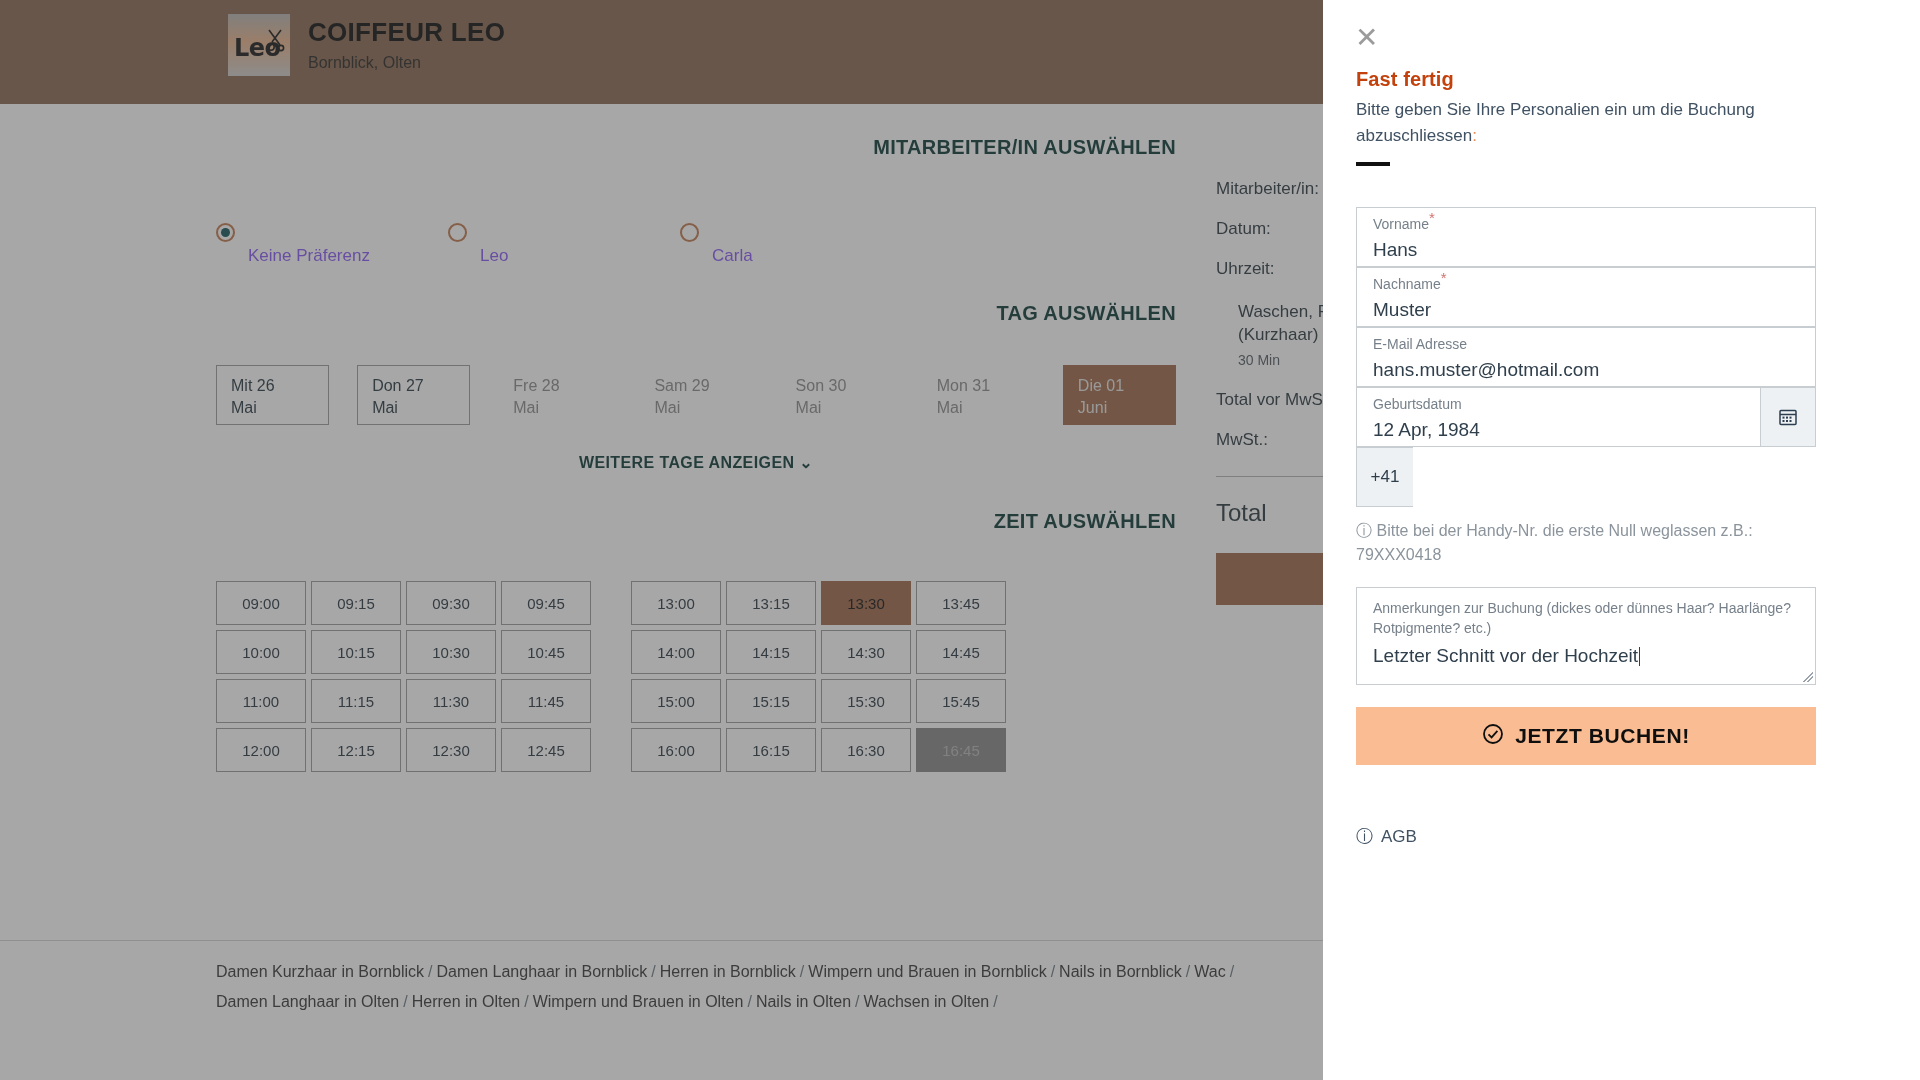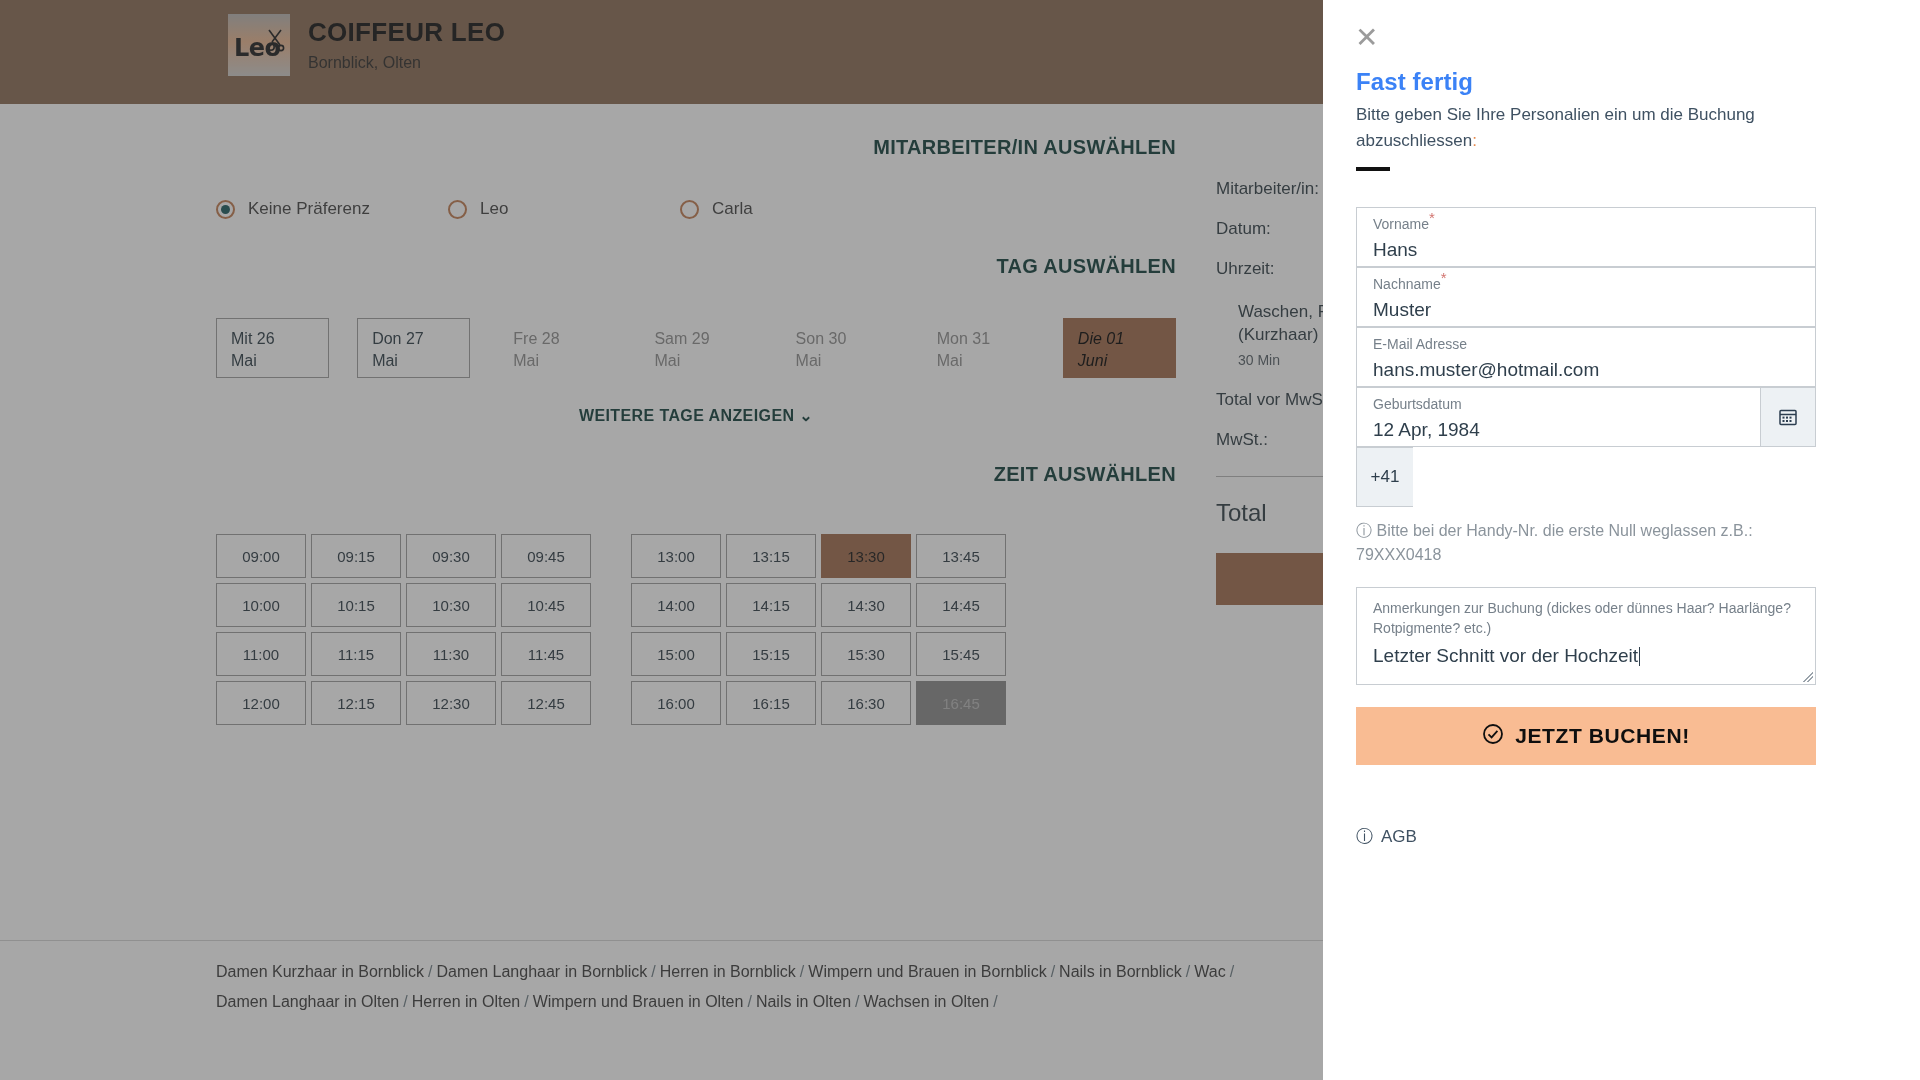--- a/index.html
+++ b/index.html
@@ -52,30 +52,30 @@
   .staff-row { display: flex; margin-top: 40px; }
   .staff-opt { display: flex; align-items: center; width: 232px; }
   .radio {
     width: 19px; height: 19px; border-radius: 50%;
     border: 2px solid #c07a4e; margin-right: 13px; position: relative; flex: none;
   }
   .radio.on::after {
     content: ""; position: absolute; left: 3px; top: 3px;
     width: 9px; height: 9px; border-radius: 50%; background: #17575b;
   }
-  .staff-lbl { font-size: 17px; color: #404040; }
+  .staff-lbl { font-size: 17px; color: #8b5cf6; margin-top: 47px; }
 
   
   .days-row { display: flex; gap: 28px; margin-top: 40px; }
   .day {
     width: 124px; height: 60px; border: 1px solid #9e9e9e;
     padding: 9px 14px 0 14px; font-size: 16px; color: #2b3b45; line-height: 1.35;
   }
   .day.dim { border-color: transparent; color: #8d8d8d; }
-  .day.sel { background: #a06a4a; border-color: #a06a4a; color: #000000; font-style: italic; }
+  .day.sel { background: #a06a4a; border-color: #a06a4a; color: #e5e5e5; }
   .more-days {
     text-align: center; margin-top: 28px; font-size: 16px; font-weight: bold;
     color: #0d3b38; letter-spacing: 0.4px;
   }
 
   
   .time-wrap { display: flex; gap: 40px; margin-top: 48px; }
   .time-grid { display: grid; grid-template-columns: repeat(4, 90px); gap: 5px; }
   .slot {
     height: 44px; border: 1px solid #9c9c9c; display: flex;
@@ -112,21 +112,21 @@
   
   #modal {
     position: absolute; right: 0; top: 0; width: 597px; height: 1080px;
     background: #ffffff; overflow: hidden;
   }
   .mclose {
     position: absolute; left: 32px; top: 25px; width: 26px; height: 26px;
     color: #9b9b9b; font-size: 28px; line-height: 26px; font-family: "DejaVu Sans", sans-serif;
   }
   .mhead { position: absolute; left: 33px; top: 68px; width: 470px; }
-  .mtitle { font-size: 24px; font-weight: bold; color: #3b82f6; letter-spacing: 0.1px; }
+  .mtitle { font-size: 20px; font-weight: bold; color: #c2410c; letter-spacing: 0.1px; }
   .msub { font-size: 17px; color: #3f5162; line-height: 1.5; margin-top: 6px; }
   .msub .colon { color: #e78a4e; }
   .mbar { width: 34px; height: 4px; background: #111111; margin-top: 14px; }
 
   .mform { position: absolute; left: 33px; top: 207px; width: 460px; }
 
   .field {
     border: 1px solid #c8cdd2; background: #ffffff; height: 60px;
     padding: 9px 16px 0 16px; position: relative;
   }

